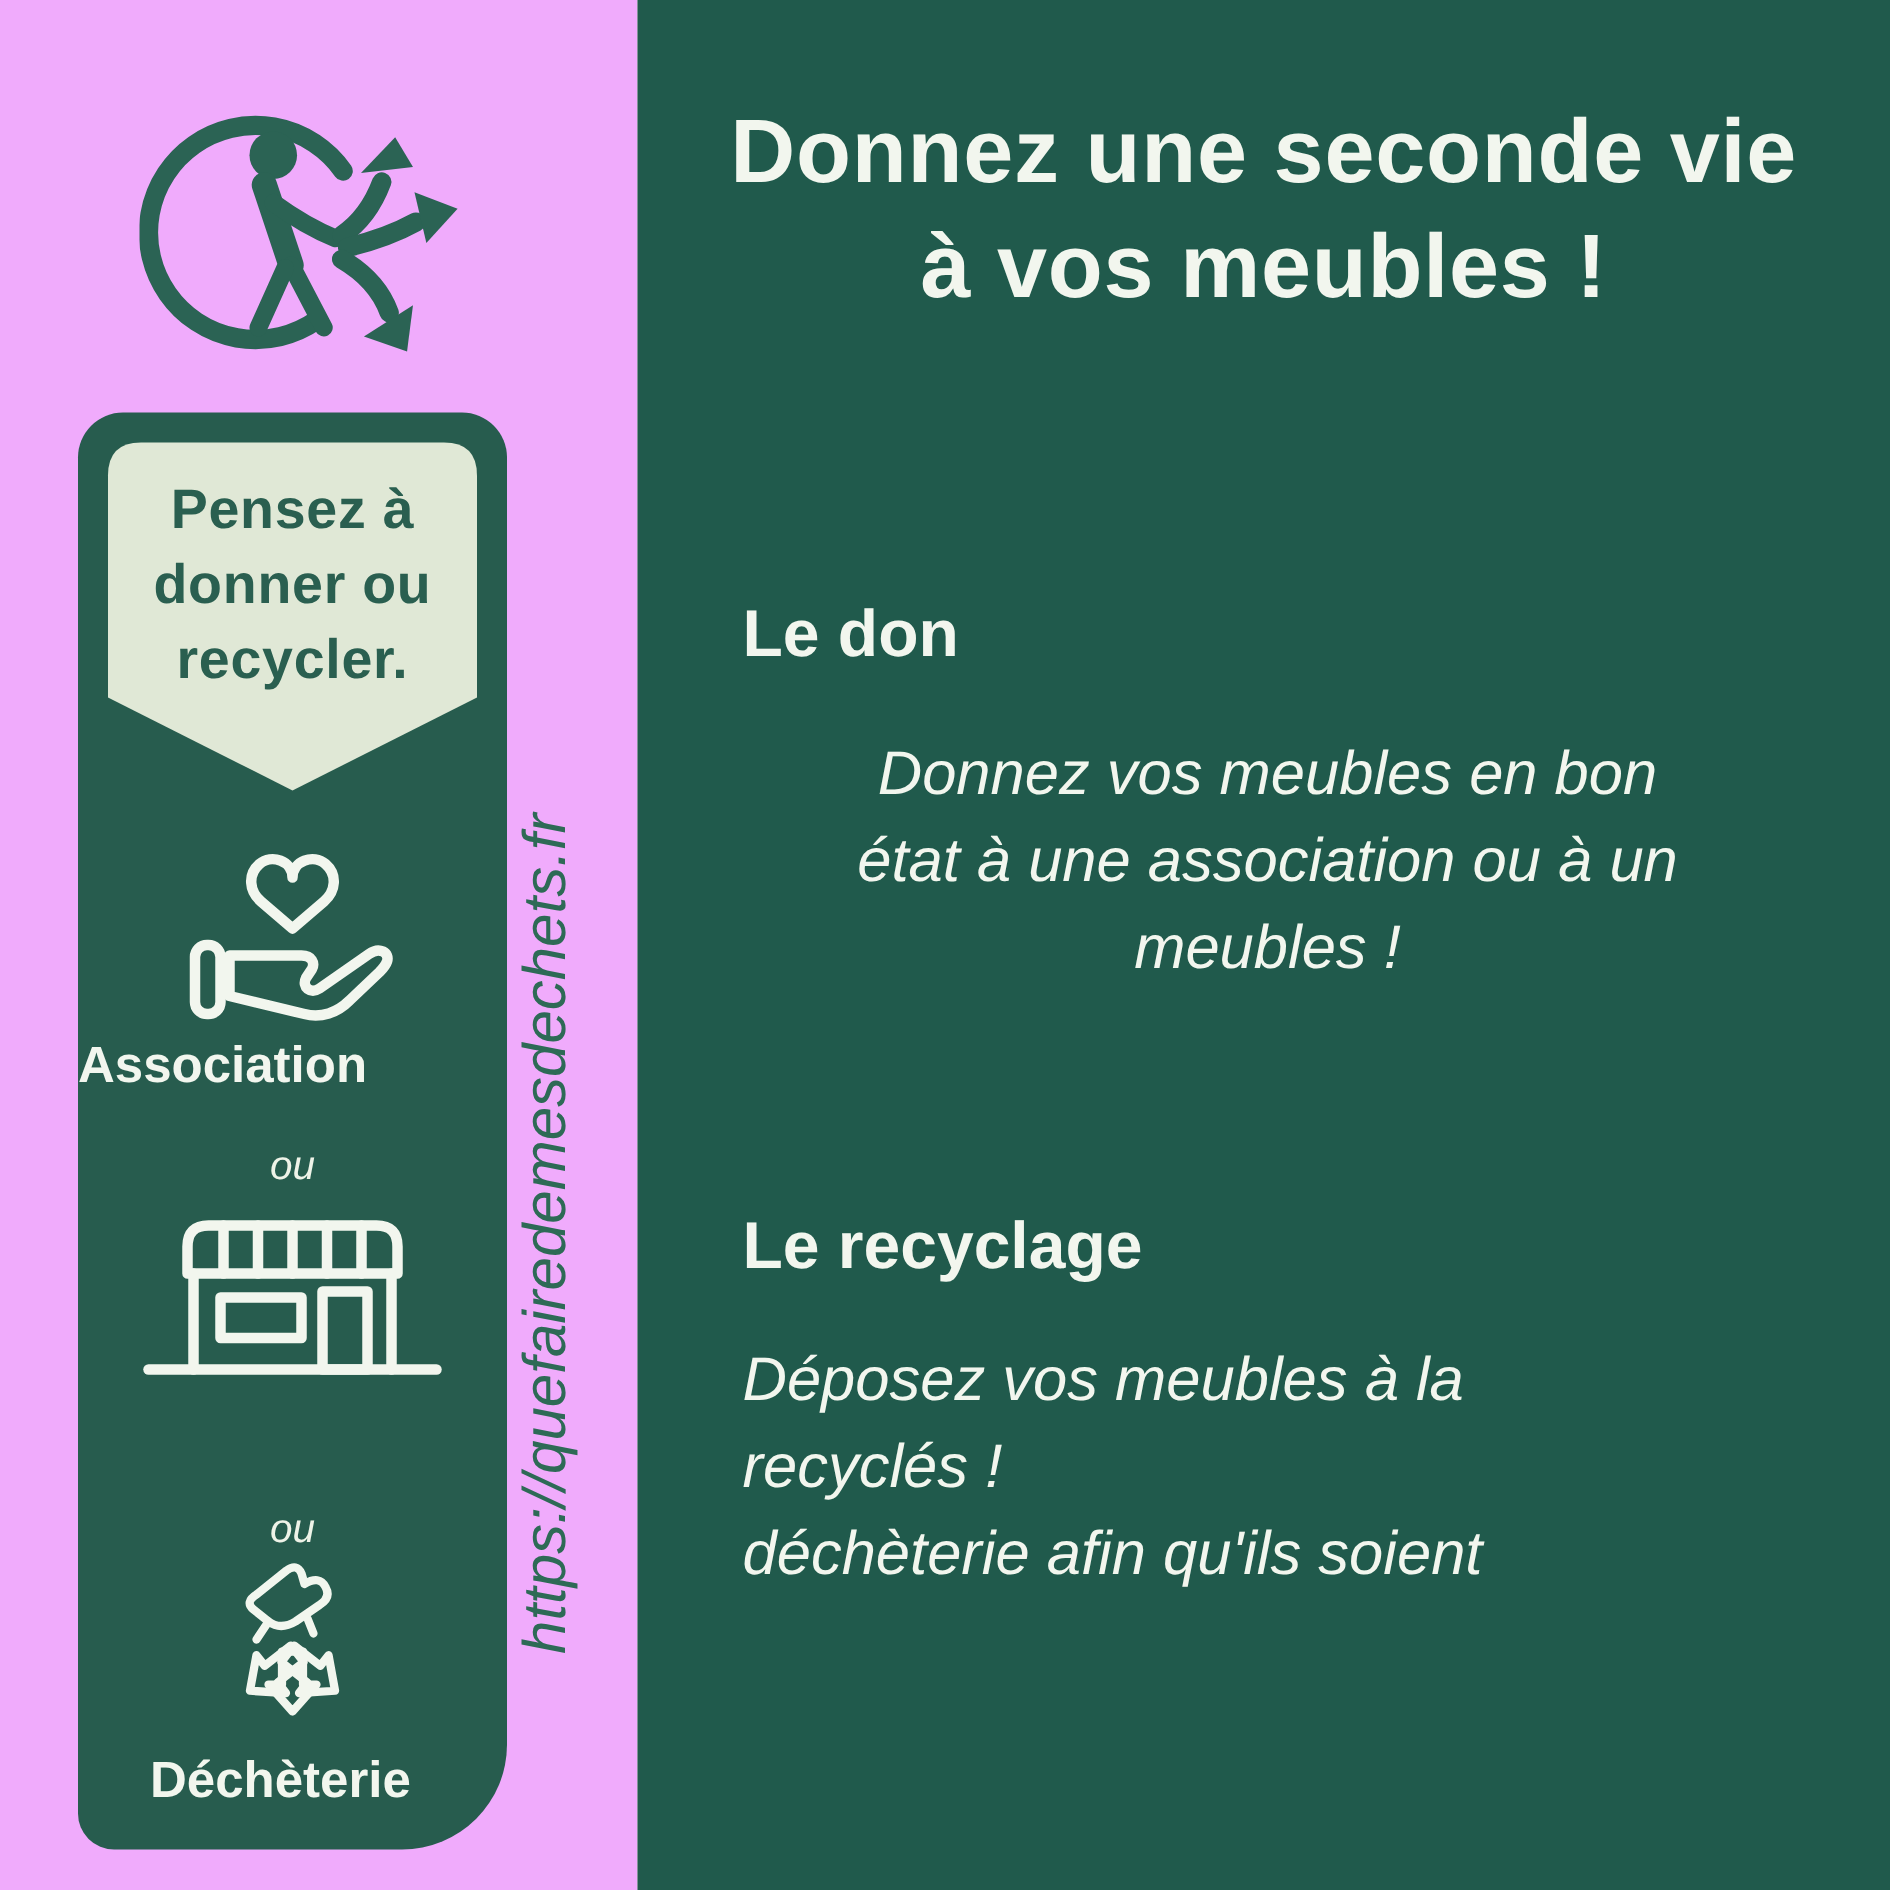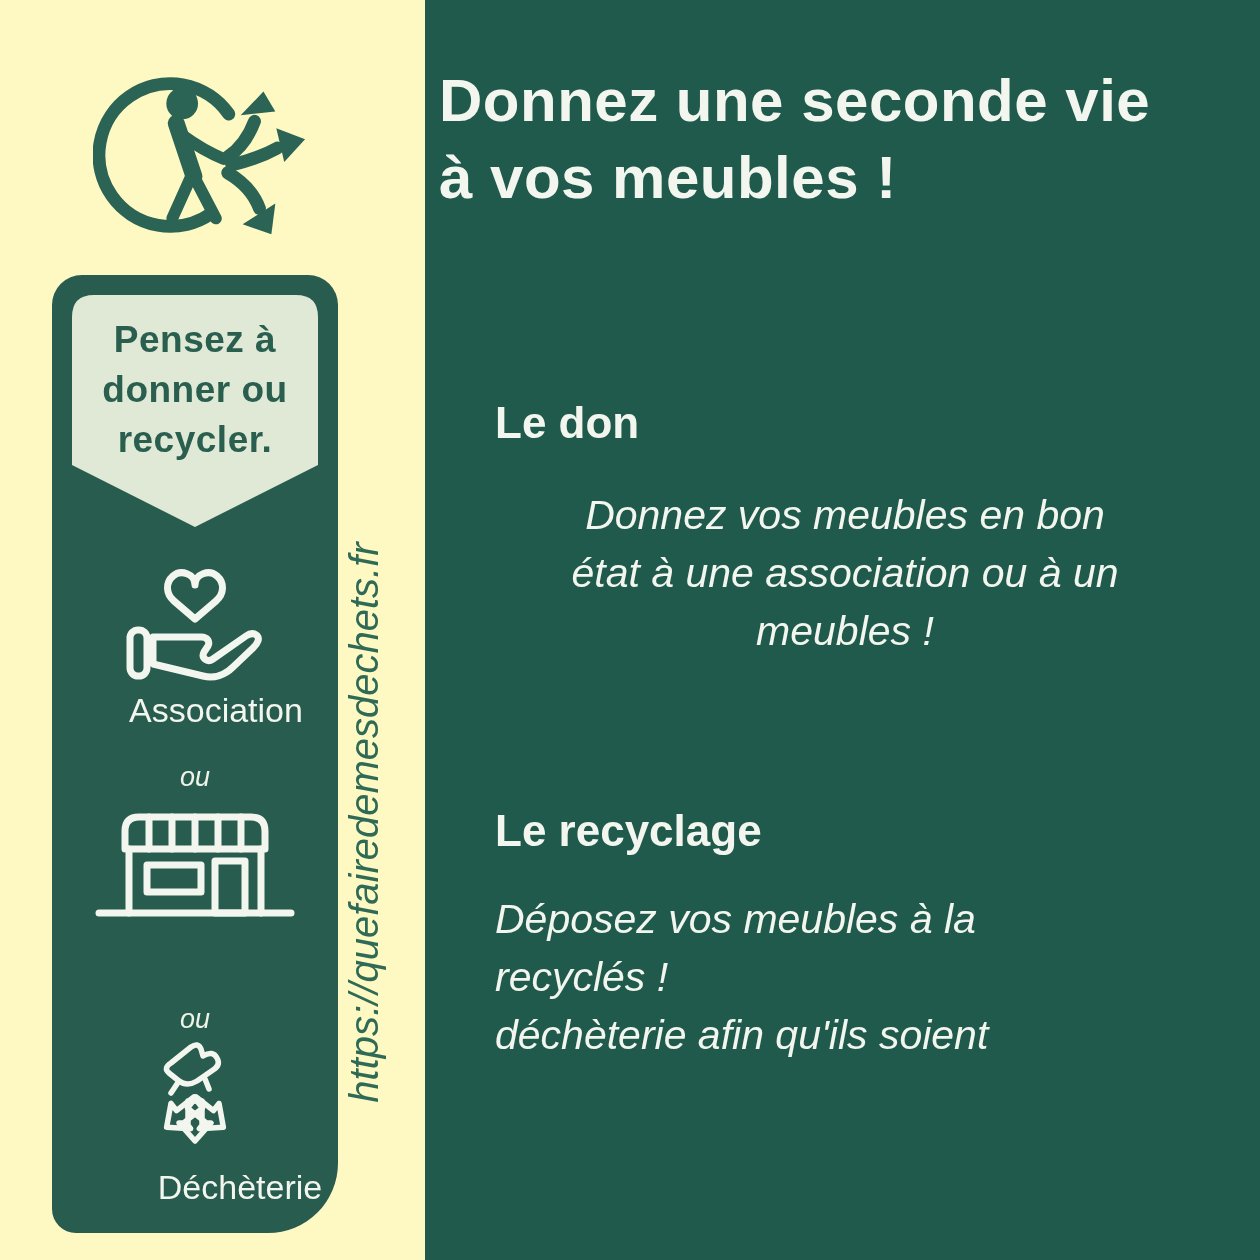--- a/index.html
+++ b/index.html
@@ -3,39 +3,39 @@
 <meta charset="utf-8">
 <style>
   html,body{margin:0;padding:0;background:#888;}
   *{box-sizing:border-box;}
   .poster{
     position:relative;width:1260px;height:1260px;overflow:hidden;
     font-family:"Liberation Sans",sans-serif;
     background:#e0e8d6;
   }
   
-  .left-col{position:absolute;left:0;top:0;width:425px;height:1260px;background:#fef9c3;}
+  .left-col{position:absolute;left:0;top:0;width:425px;height:1260px;background:#f0abfc;}
   .triman{position:absolute;left:93px;top:52px;width:218px;height:202px;}
   .triman svg{display:block;width:100%;height:100%;}
 
   .panel{
     position:absolute;left:52px;top:275px;width:286px;height:958px;
     background:#275c4e;
     border-radius:30px 30px 70px 24px;
   }
   .banner-shape{position:absolute;left:0;top:0;width:286px;height:256px;}
   .banner-text{
     position:absolute;left:0;top:40px;width:286px;
     text-align:center;color:#2a5f50;font-weight:bold;
     font-size:37px;line-height:50px;letter-spacing:.5px;
   }
   .panel-item{position:absolute;left:0;width:286px;display:flex;justify-content:center;}
   .opt-label{
-    position:absolute;left:0;width:328px;text-align:center;
-    color:#f2f6ee;font-weight:normal;font-size:34px;line-height:40px;
+    position:absolute;left:0;width:328px;text-align:left;
+    color:#f2f6ee;font-weight:bold;font-size:34px;line-height:40px;
   }
   .sep{
     position:absolute;left:0;width:286px;text-align:center;
     color:#eef3e8;font-style:italic;font-size:27px;line-height:32px;margin-top:16px;
   }
   .icon-heart{top:282px;} .icon-store{top:534px;} .icon-sort{top:764px;}
   .label-association{top:415px;} .sep-1{top:470px;}
   .label-magasin{top:656px;} .sep-2{top:712px;}
   .label-dechetterie{top:892px;padding-left:48px;}
 
@@ -44,22 +44,22 @@
     display:flex;align-items:center;justify-content:center;
   }
   .url-vert span{
     transform:rotate(-90deg);white-space:nowrap;
     color:#2e6a56;font-style:italic;font-size:40px;
   }
 
   
   .right-col{position:absolute;left:425px;top:0;width:835px;height:1260px;background:#205a4c;color:#f2f6ee;}
   .title{
-    position:absolute;top:62px;left:0;width:100%;
-    font-weight:bold;font-size:60px;line-height:77px;letter-spacing:.5px;padding-left:14px;
+    position:absolute;top:62px;left:0;width:100%;text-align:center;
+    font-weight:bold;font-size:60px;line-height:77px;letter-spacing:.5px;
   }
   .section-heading{
     position:absolute;left:70px;font-weight:bold;font-size:44px;line-height:54px;
   }
   .section-body{
     position:absolute;left:70px;width:700px;
     font-style:italic;font-size:41px;line-height:58px;
   }
   .h-don{top:396px;} .b-don{top:486px;text-align:center;}
   .h-recy{top:804px;} .b-recy{top:890px;}

